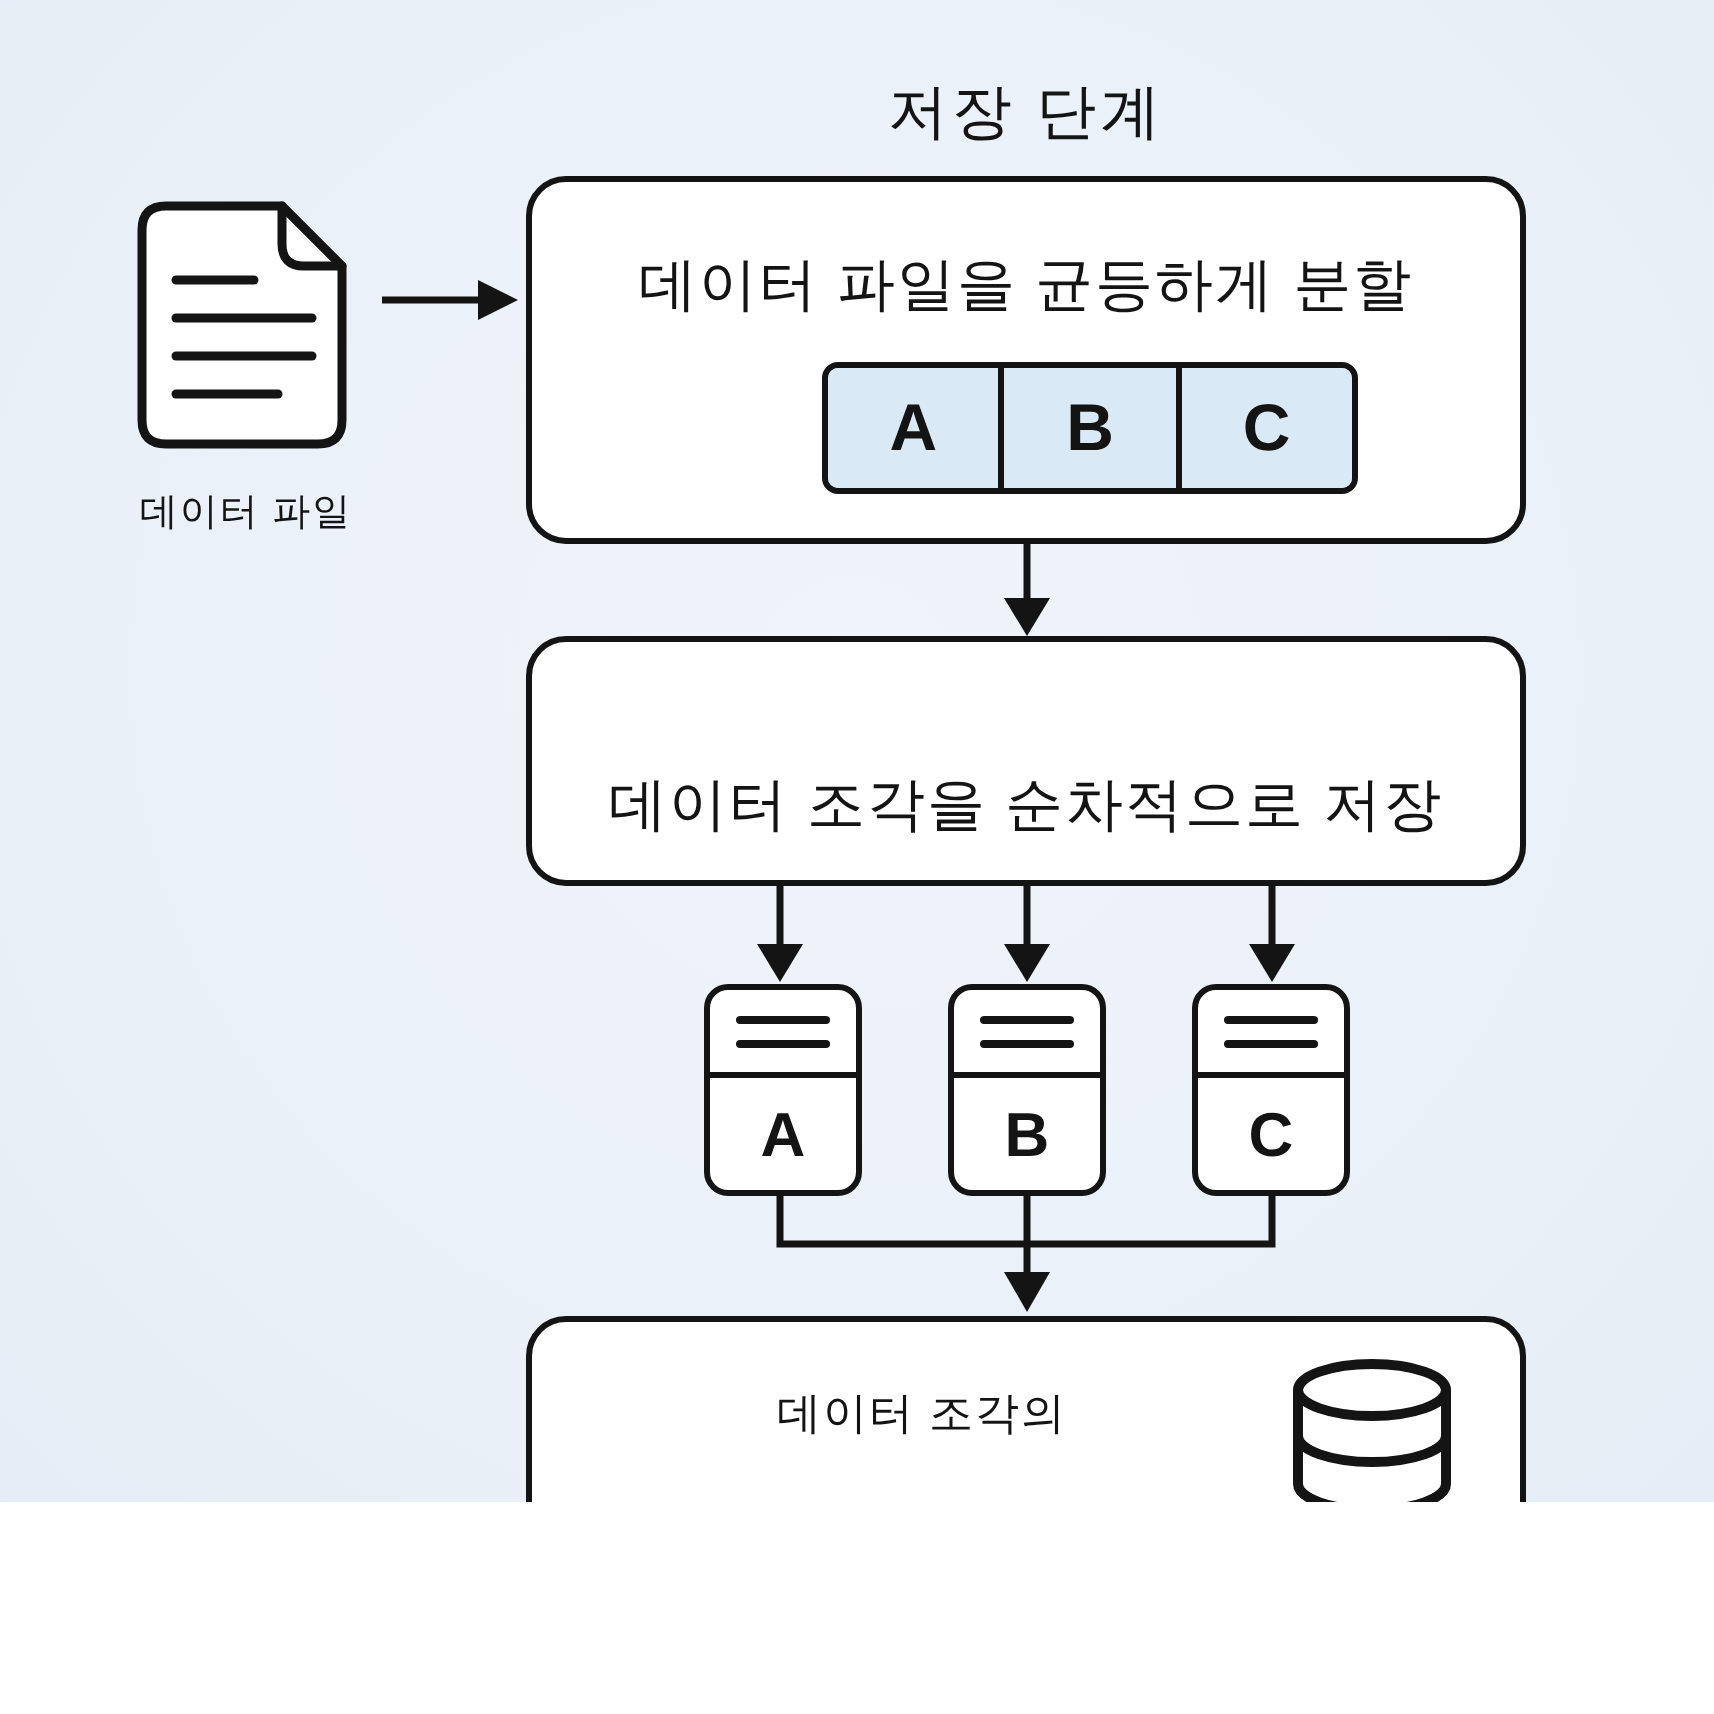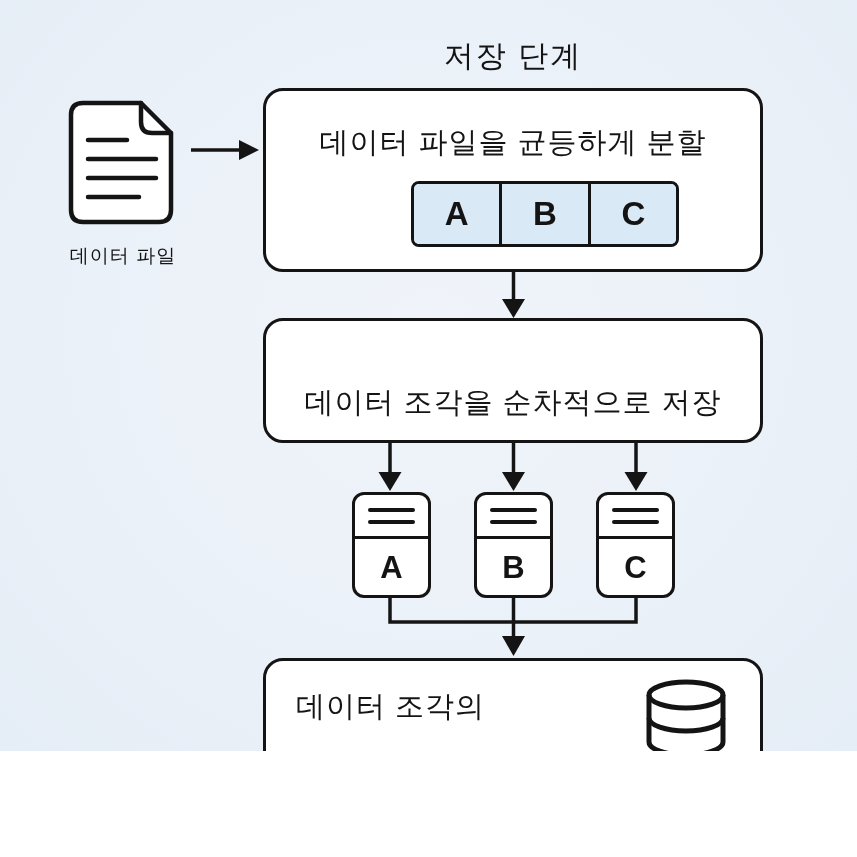--- a/index.html
+++ b/index.html
@@ -109,21 +109,22 @@
   }
   .server-letter {
     text-align: center;
     font-size: 31px;
     font-weight: 600;
     margin-top: 11px;
   }
   .maintain-text {
     position: absolute;
     left: 30px; top: 24px; width: 330px;
-    font-size: 29px;
+    text-align: center;
+    font-size: 22px;
     line-height: 43px;
     letter-spacing: 1px;
   }
   .db-icon-wrap {
     position: absolute;
     left: 378px; top: 18px;
   }
 </style>
 </head>
 <body>

